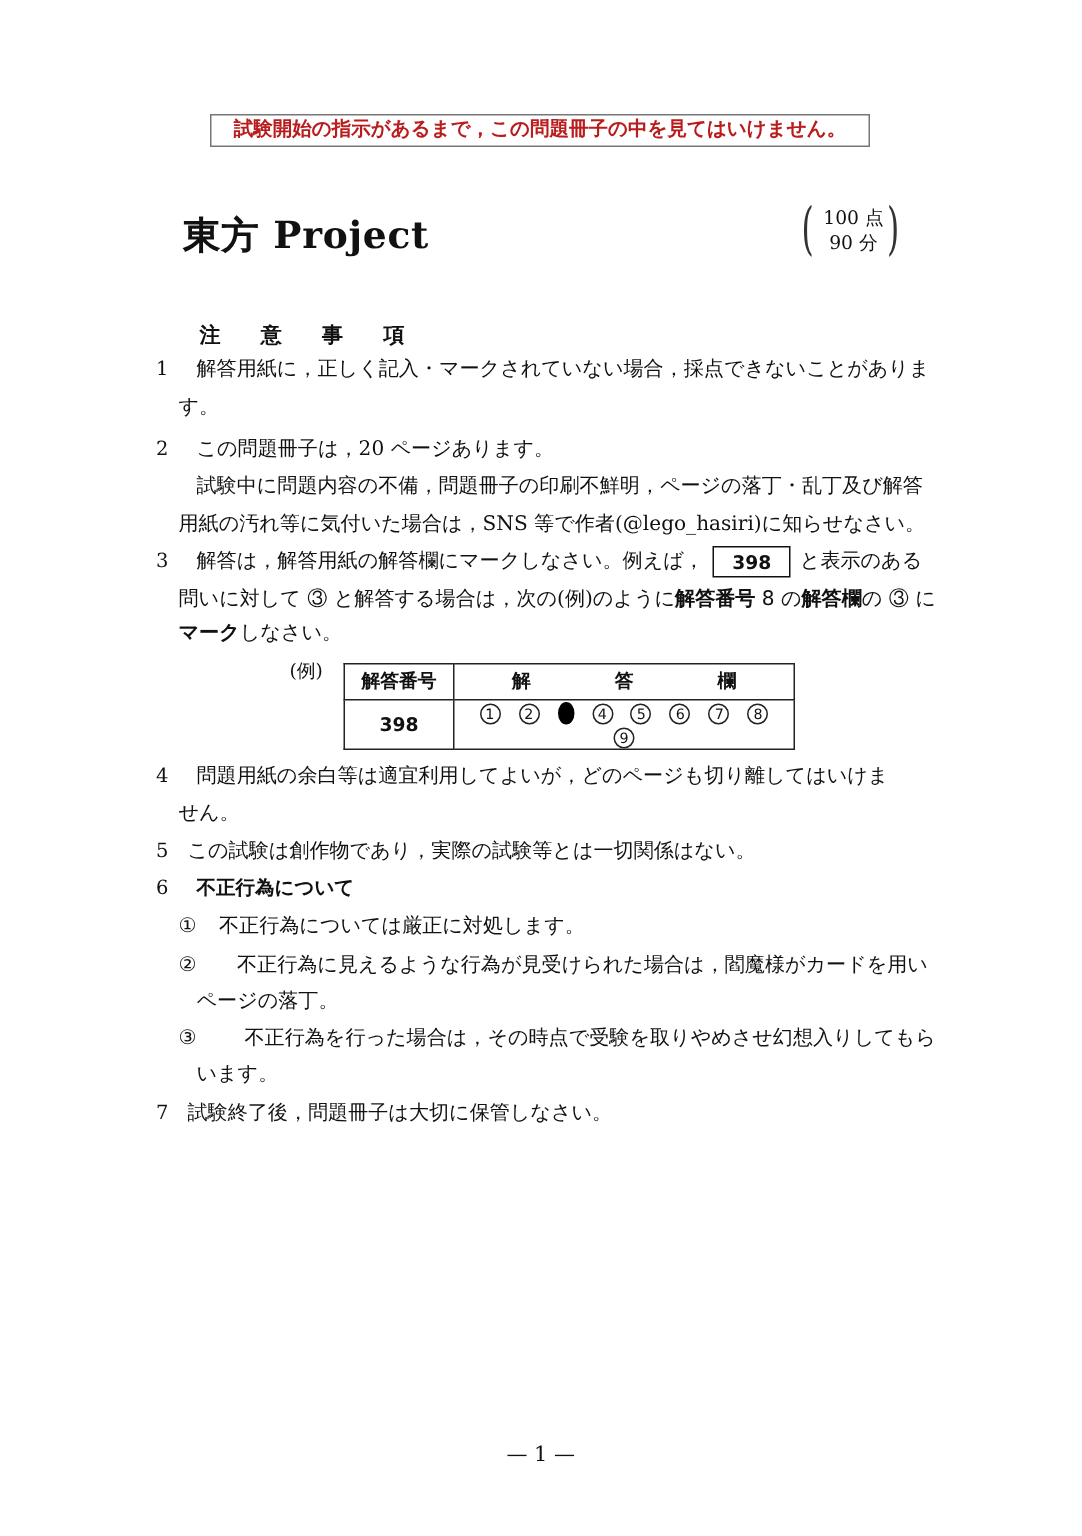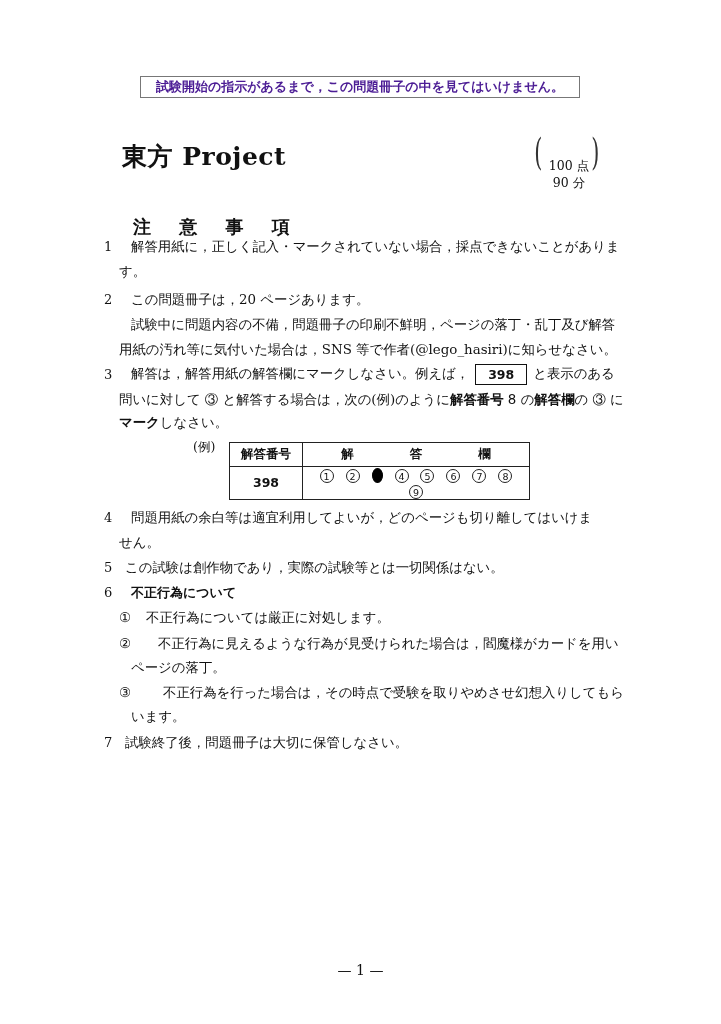--- a/index.html
+++ b/index.html
@@ -2,33 +2,33 @@
 <html><head>
 <meta charset="utf-8">
 <style>
   html, body { margin: 0; padding: 0; background: #ffffff; }
   body { width: 721px; height: 1024px; position: relative; overflow: hidden;
          font-family: "DejaVu Serif", "Liberation Serif", serif; color: #111; }
   .abs { position: absolute; }
 
   .notice-box { left: 140px; top: 76px; width: 438px; height: 20px;
     border: 1px solid #777; font-family: "DejaVu Sans", "Liberation Sans", sans-serif;
-    font-size: 13px; line-height: 20px; text-align: center; font-weight: bold; color:#4c1d95; }
+    font-size: 13px; line-height: 20px; text-align: center; font-weight: bold; color:#b91c1c; }
 
   .title { left: 122px; top: 140px; font-size: 25px; font-weight: bold;
     font-family: "DejaVu Serif", "Liberation Serif", serif; letter-spacing: 0.5px; }
 
   .score { left: 537px; top: 134px; width: 60px; height: 40px; }
   .paren { position: absolute; top: -2px; font-size: 38px; line-height: 40px; font-weight: 200; color:#333;
     font-family: "DejaVu Serif", serif; transform: scaleX(0.55); }
   .paren.l { left: -6px; }
   .paren.r { right: -6px; }
-  .score-lines { position: absolute; left: 10px; top: 2px; font-size: 12.5px; line-height: 17px; text-align: center; width: 44px; margin-top: 21px; }
+  .score-lines { position: absolute; left: 10px; top: 2px; font-size: 12.5px; line-height: 17px; text-align: center; width: 44px; }
 
-  .heading { left: 133px; top: 215px; font-size: 18px; font-weight: bold; letter-spacing: 11px;
+  .heading { left: 133px; top: 215px; font-size: 14px; font-weight: bold; letter-spacing: 11px;
     font-family: "DejaVu Sans", "Liberation Sans", sans-serif; }
 
   .line { position: absolute; font-size: 13.4px; line-height: 18px; white-space: nowrap; }
   .num { position: absolute; font-size: 13px; }
   .bold { font-weight: bold; font-family: "DejaVu Sans", "Liberation Sans", sans-serif; }
 
   .inline-box { display: inline-block; border: 1.5px solid #111; width: 50px; height: 19px; line-height: 19px;
     text-align: center; font-weight: bold; font-family: "DejaVu Sans", "Liberation Sans", sans-serif; font-size: 12.5px;
     vertical-align: middle; margin: 0 6px; }
 

